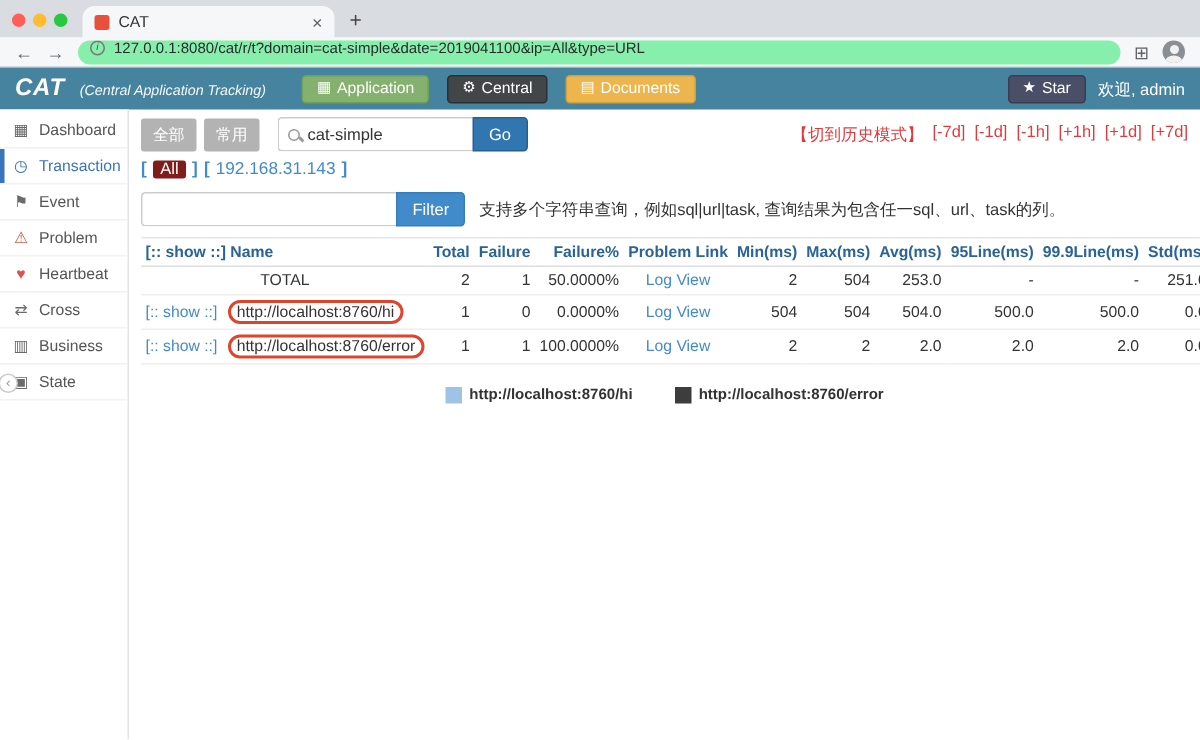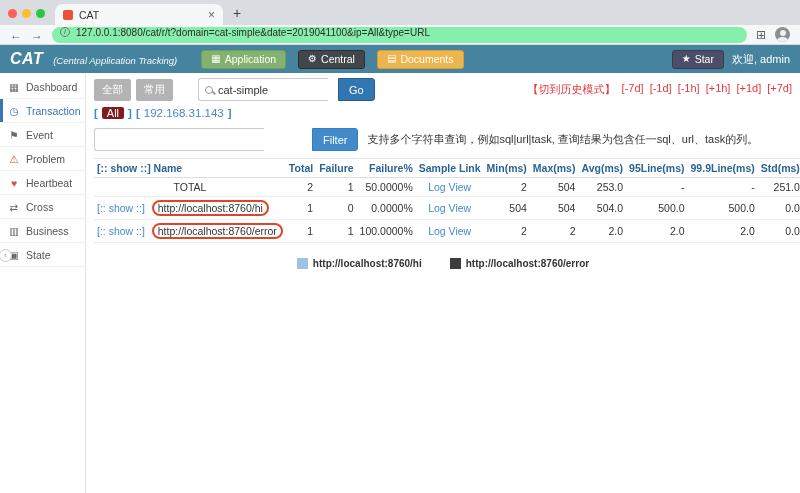--- a/index.html
+++ b/index.html
@@ -56,42 +56,42 @@
   .collapse { position:absolute; left:-1px; top:176px; width:13px; height:13px; border:1px solid #ccc;
     border-radius:50%; background:#fff; color:#999; font-size:9px; line-height:11px; text-align:center; cursor:pointer; }
 
   .main { flex:1; display:flex; flex-direction:column; overflow:hidden; }
 
   
   .toolbar { display:flex; align-items:center; gap:5px; padding:5px 8px 4px; }
   .daterange { color:#2a6496; font-size:11px; margin-right:4px; white-space:nowrap; }
   .graybtn { background:#b3b3b3; color:#fff; font-size:10.5px; padding:4px 8px; border-radius:2px;
     cursor:pointer; border:none; font-family:Liberation Serif, serif; }
-  .searchgroup { display:flex; align-items:flex-end; margin-left:20px;gap:10px; }
+  .searchgroup { display:flex; align-items:flex-end; margin-left:7px; }
   .searchwrap { display:flex; align-items:center; border:1px solid #ccc; border-right:none;
     border-radius:3px 0 0 3px; height:23px; padding:0 6px; gap:5px; background:#fff; }
   .mag { width:8px; height:8px; border:1.5px solid #999; border-radius:50%; position:relative; flex:none;}
   .mag::after { content:""; position:absolute; width:4px; height:1.5px; background:#999;
     transform:rotate(45deg); right:-3.5px; bottom:-1px; }
   .searchinput { border:none; outline:none; font-size:11px; width:104px; color:#333; font-family:inherit; background:transparent;}
   .gobtn { background:#3276b1; border:1px solid #285e8e; color:#fff; font-size:11px; height:23px;
     padding:0 10px; border-radius:0 3px 3px 0; cursor:pointer; font-family:inherit; }
   .history { margin-left:auto; display:flex; gap:6px; font-size:11px; white-space:nowrap; }
   .redlink { color:#e4393c; text-decoration:none; cursor:pointer; }
 
   .machines { display:flex; align-items:center; gap:4px; padding:2px 8px 5px; font-size:11.5px; }
   .bracket { color:#428bca; font-weight:bold; }
   .allbadge { background:#7f1d1d; color:#fff; padding:0 5px; font-size:11px; border-radius:2px; cursor:pointer; }
   .iplink { color:#428bca; cursor:pointer; text-decoration:none; }
 
   .filterrow { display:flex; align-items:center; padding:4px 8px 6px; }
   .filterinput { width:170px; height:23px; border:1px solid #ccc; border-right:none;
     border-radius:3px 0 0 3px; padding:0 6px; font-size:11px; font-family:inherit; outline:none; }
   .filterbtn { height:23px; background:#428bca; border:1px solid #357ebd; color:#fff; font-size:11px;
-    padding:0 10px; border-radius:0 3px 3px 0; cursor:pointer; font-family:inherit;margin-left:48px; }
+    padding:0 10px; border-radius:0 3px 3px 0; cursor:pointer; font-family:inherit; }
   .hint { font-size:11px; color:#333; margin-left:9px; white-space:nowrap; overflow:hidden; }
 
   
   .dtable { width:calc(100% - 16px); margin:1px 8px 0; border-collapse:collapse; font-size:10.5px; table-layout:auto; }
   .dtable th { color:#2a6496; font-weight:bold; text-align:right; padding:3px 3px;
     border-top:1px solid #e5e5e5; border-bottom:1px solid #ddd; white-space:nowrap; cursor:pointer; }
   .dtable td { padding:3px 3px; border-bottom:1px solid #eee; text-align:right; color:#333; white-space:nowrap; }
   .al { text-align:left !important; } .ac { text-align:center !important; }
   .showlink { color:#428bca; margin-right:4px; cursor:pointer; text-decoration:none; }
   .redbox { display:inline-block; border:2px solid #e0452c; border-radius:8px; padding:0 4px; }
@@ -237,21 +237,21 @@
       <span class="hint">支持多个字符串查询，例如sql|url|task, 查询结果为包含任一sql、url、task的列。</span>
     </div>
 
     <table class="dtable">
       <thead>
         <tr>
           <th class="al">[:: show ::] Name</th>
           <th>Total</th>
           <th>Failure</th>
           <th>Failure%</th>
-          <th class="ac">Sample Link</th>
+          <th class="ac">Problem Link</th>
           <th>Min(ms)</th>
           <th>Max(ms)</th>
           <th>Avg(ms)</th>
           <th>95Line(ms)</th>
           <th>99.9Line(ms)</th>
           <th>Std(ms)</th>
 
         </tr>
       </thead>
       <tbody>

